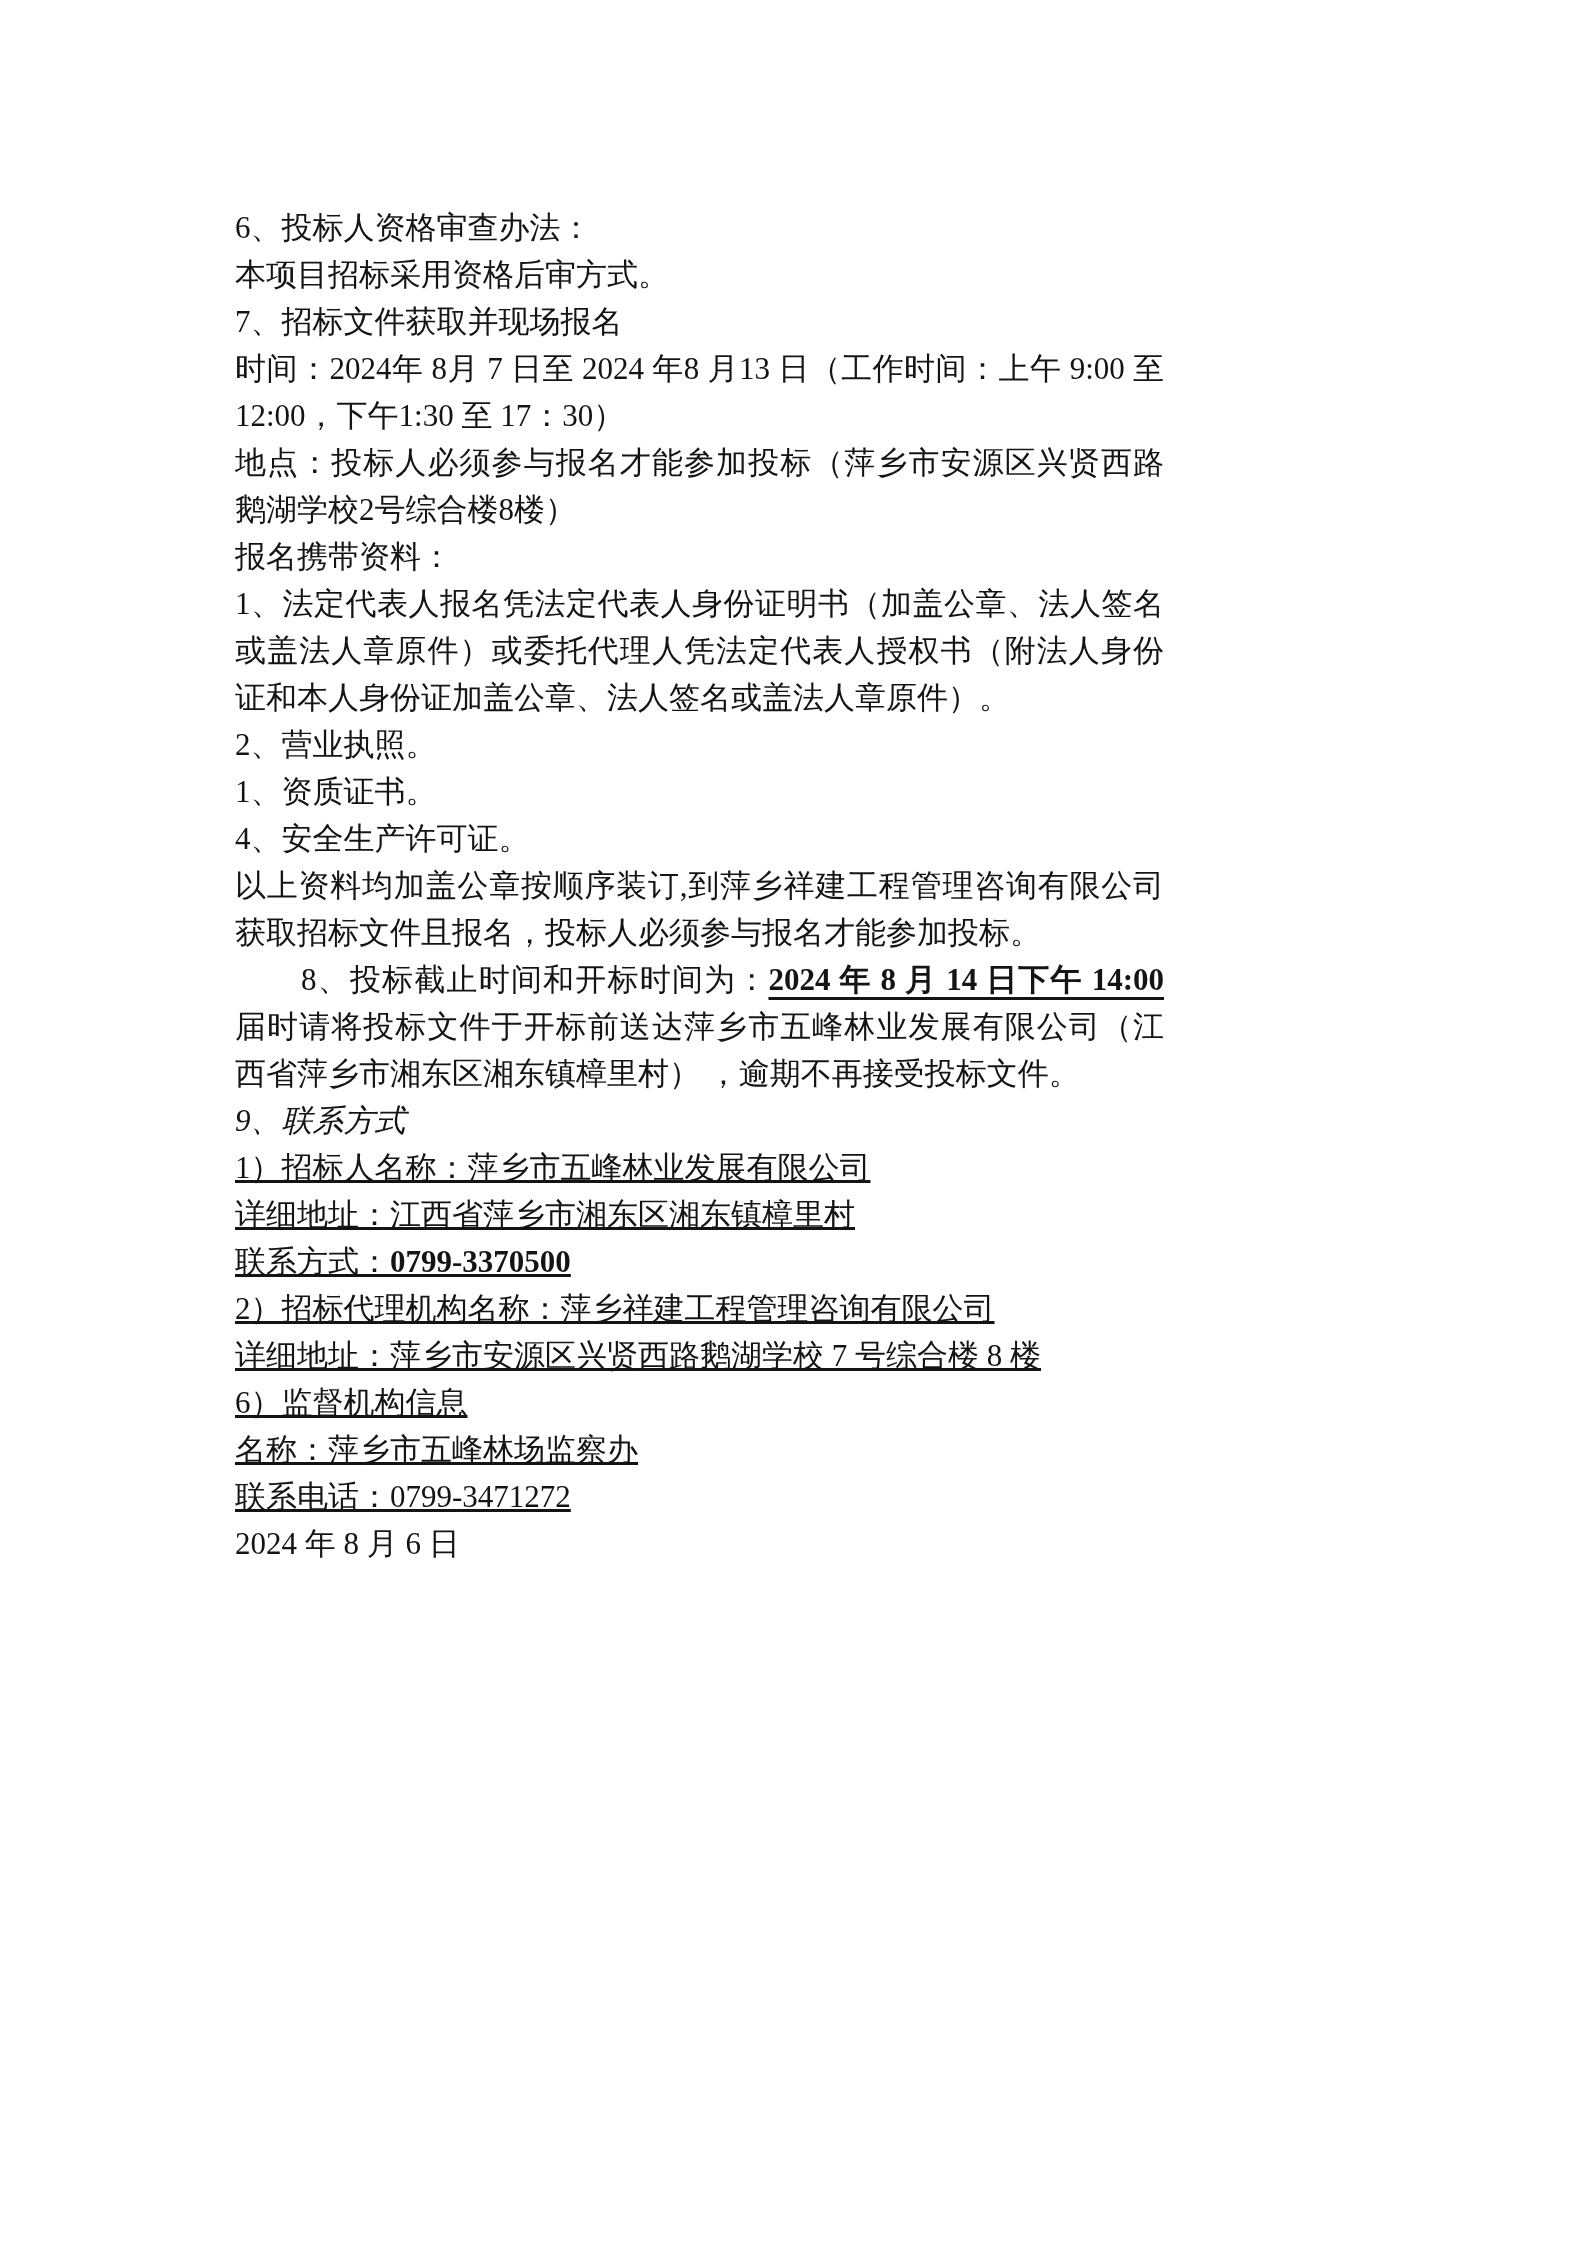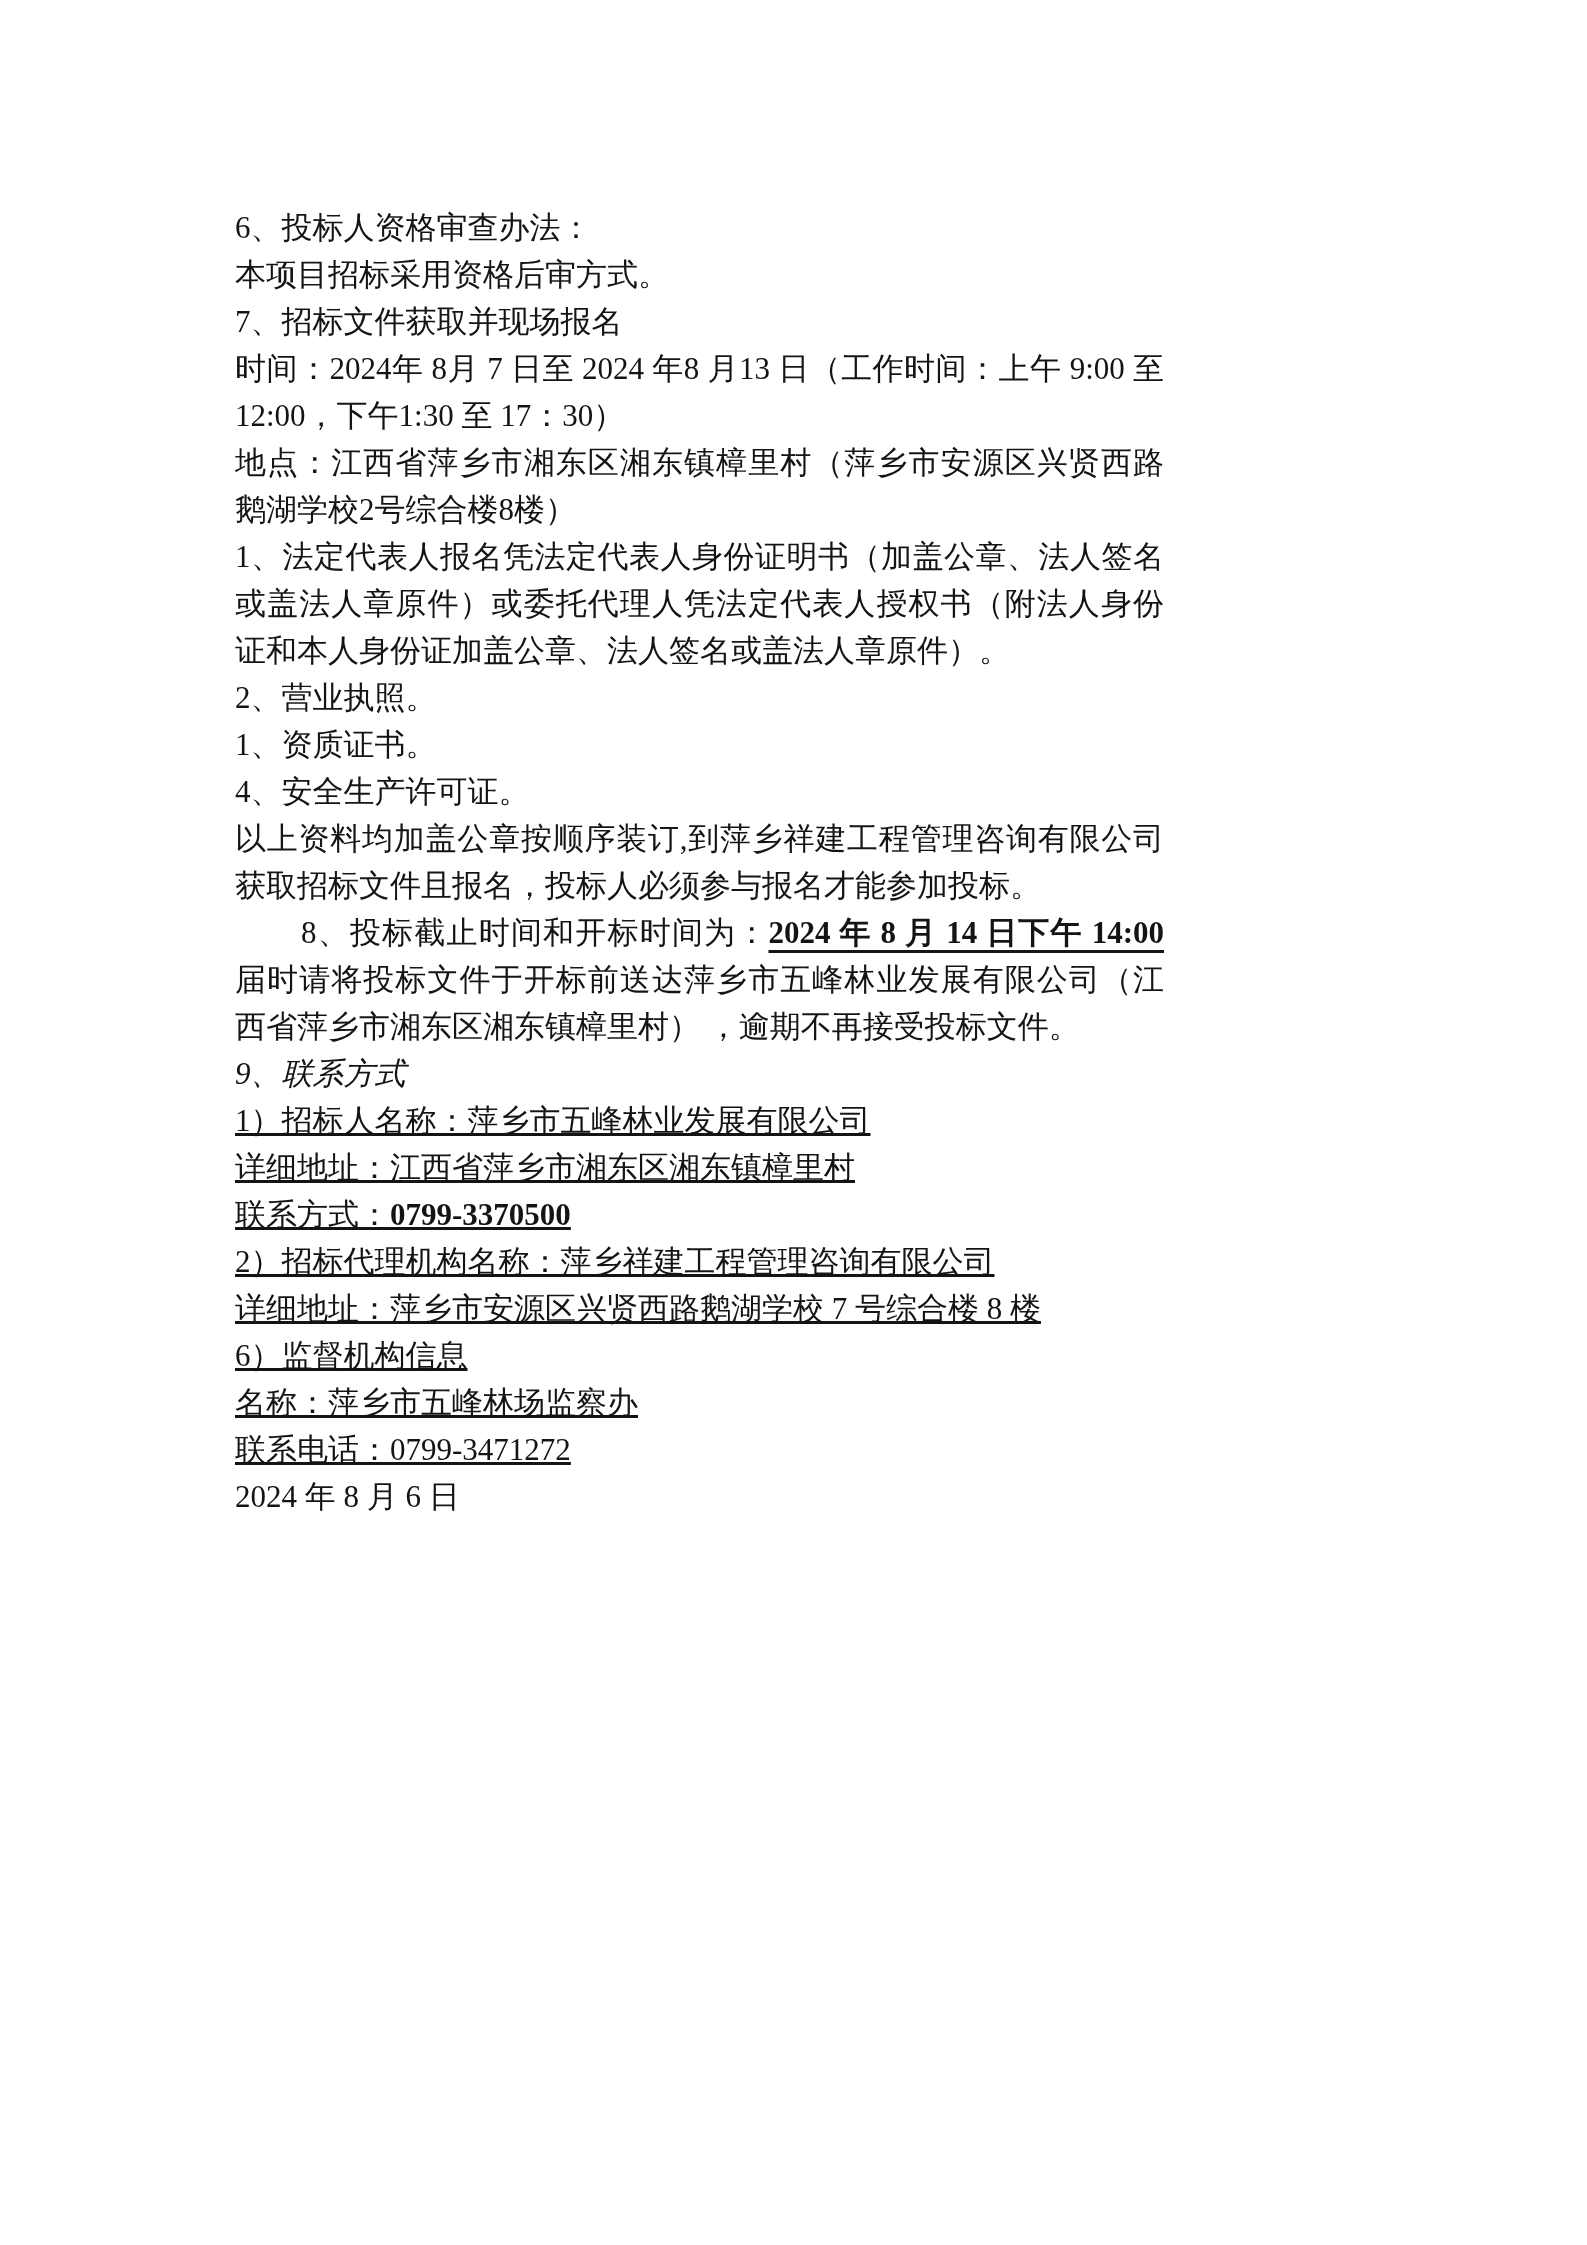--- a/index.html
+++ b/index.html
@@ -59,21 +59,22 @@
 </head>
 <body>
 
 <div class="page">
 
   <p class="ind68 mt0">6、投标人资格审查办法：</p>
   <p class="ind68 mt24">本项目招标采用资格后审方式。</p>
 
   <p class="ind59 mt26">7、招标文件获取并现场报名</p>
   <p class="ind97 mt26">时间：2024年 8月 7 日至 2024 年8 月13 日（工作时间：上午 9:00 至 12:00，下午1:30 至 17：30）</p>
-  <p class="ind97 mt12">地点：江西省萍乡市湘东区湘东镇樟里村（萍乡市安源区兴贤西路鹅湖学校2号综合楼8楼）</p>
+  <p class="ind97 mt12">地点：投标人必须参与报名才能参加投标（萍乡市安源区兴贤西路鹅湖学校2号综合楼8楼）</p>
+  <p class="ind97 mt0">报名携带资料：</p>
   <p class="ind97 mt8">1、法定代表人报名凭法定代表人身份证明书（加盖公章、法人签名或盖法人章原件）或委托代理人凭法定代表人授权书（附法人身份证和本人身份证加盖公章、法人签名或盖法人章原件）。</p>
   <p class="ind97 mt6">2、营业执照。</p>
   <p class="ind97 mt0">1、资质证书。</p>
   <p class="ind97 mt0">4、安全生产许可证。</p>
   <p class="ind97 mt22">以上资料均加盖公章按顺序装订,到萍乡祥建工程管理咨询有限公司获取招标文件且报名，投标人必须参与报名才能参加投标。</p>
 
   <p class="sec8"><span>8、投标截止时间和开标时间为：</span><span class="deadline">2024 年 8 月 14 日下午 14:00 </span><span>届时请将投标文件于开标前送达萍乡市五峰林业发展有限公司（江西省萍乡市湘东区湘东镇樟里村） ，逾期不再接受投标文件。</span></p>
 
   <p class="ind68 mt4">9、联系方式</p>
   <p class="ind68 mt20">1）招标人名称：萍乡市五峰林业发展有限公司</p>

